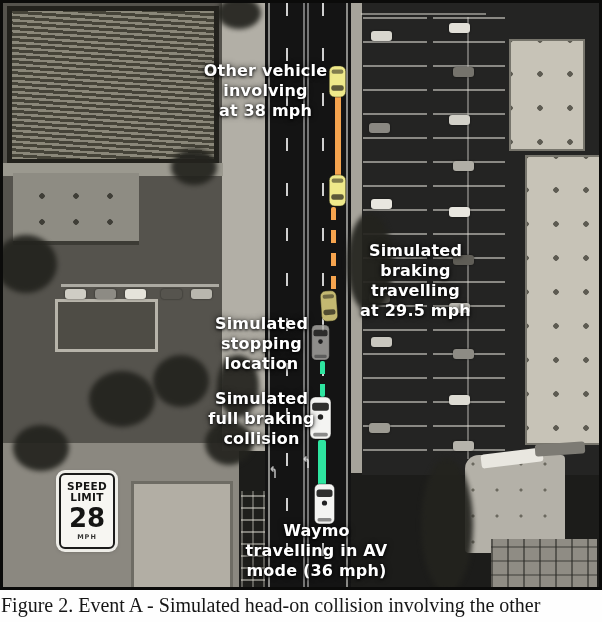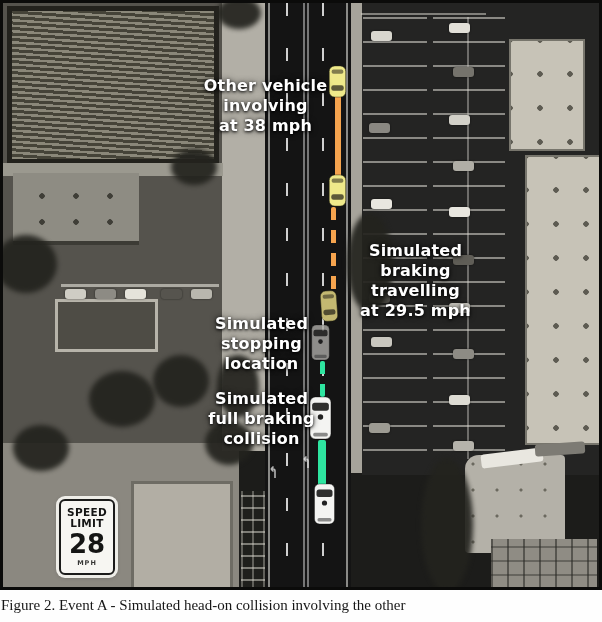--- a/index.html
+++ b/index.html
@@ -58,31 +58,31 @@
   .orange-dashed{background:repeating-linear-gradient(180deg,var(--path-orange,#F6A44E) 0 13px,transparent 13px 23px);}
   .green-solid{background:var(--path-green,#2EE5A0);}
   .green-dashed{background:repeating-linear-gradient(180deg,var(--path-green,#2EE5A0) 0 13px,transparent 13px 23px);}
   .veh{position:absolute;line-height:0;}
   .veh.down svg{transform:rotate(180deg);}
   .label{position:absolute;color:var(--label-text,#fff);font-weight:bold;font-size:16px;
          line-height:20px;text-align:center;letter-spacing:.2px;
          text-shadow:0 1px 3px rgba(0,0,0,.95),0 0 6px rgba(0,0,0,.7);}
   .label span{display:block;}
   
-  .sign{left:56px;top:496px;width:52px;height:72px;background:#f7f6f2;border:2px solid #1b1b1a;
+  .sign{left:56px;top:470px;width:52px;height:72px;background:#f7f6f2;border:2px solid #1b1b1a;
         border-radius:6px;box-shadow:0 0 0 3px rgba(244,243,238,.95),0 1px 5px rgba(0,0,0,.55);
         display:flex;flex-direction:column;align-items:center;justify-content:flex-start;
         color:#151514;text-align:center;}
   .sign .s-top{font-size:10.5px;font-weight:bold;line-height:11px;margin-top:6px;letter-spacing:.3px;}
   .sign .s-val{font-size:26px;font-weight:bold;line-height:27px;margin-top:2px;}
   .sign .s-unit{font-size:6.5px;font-weight:bold;letter-spacing:1px;margin-top:1px;opacity:.85;}
   .arrow-mark{position:absolute;opacity:.8;line-height:0;}
   
   .caption{position:absolute;left:0;top:590px;width:602px;height:32px;background:#fefefe;
-           font-family:"Liberation Serif","DejaVu Serif",serif;color:#161616;font-size:15px;
+           font-family:"Liberation Serif","DejaVu Serif",serif;color:#161616;font-size:20px;
            line-height:30px;white-space:nowrap;overflow:hidden;padding-left:1px;box-sizing:border-box;}
 </style>
 </head>
 <body>
 
 <div class="fig">
   <div class="photo">
 
     <div class="abs ground-left"></div>
     <div class="abs ground-bl"></div>
@@ -205,39 +205,44 @@
     </div>
     <div class="veh" style="left:310px;top:480px;">
       <svg width="23" height="42" viewBox="0 0 22 42">
           <rect x="1" y="1" width="20" height="40" rx="5" style="fill:var(--van-white,#F4F4F2);stroke:rgba(0,0,0,.35);stroke-width:1"></rect>
           <rect x="3" y="6.5" width="16" height="7.5" rx="2.5" style="fill:#1d1d1d;opacity:.92"></rect>
           <circle cx="11" cy="20" r="2.6" style="fill:#222"></circle>
           <rect x="4" y="35" width="14" height="3.6" rx="1.5" style="fill:#333;opacity:.55"></rect>
         </svg>
     </div>
 
-    <div class="label" style="left:180px;top:73px;width:165px;">
+    <div class="label" style="left:180px;top:58px;width:165px;">
       <span>Other vehicle</span>
       <span>involving</span>
       <span>at 38 mph</span>
     </div>
     <div class="label" style="left:330px;top:238px;width:165px;">
       <span>Simulated</span>
       <span>braking travelling</span>
       <span>at 29.5 mph</span>
     </div>
     <div class="label" style="left:196px;top:311px;width:125px;">
       <span>Simulated</span>
       <span>stopping</span>
       <span>location</span>
     </div>
     <div class="label" style="left:186px;top:386px;width:145px;">
       <span>Simulated</span>
       <span>full braking</span>
       <span>collision</span>
+    </div>
+    <div class="label" style="left:231px;top:518px;width:165px;">
+      <span>Waymo</span>
+      <span>travelling in AV</span>
+      <span>mode (36 mph)</span>
     </div>
 
     <div class="abs sign">
       <div class="s-top">
         <span>SPEED</span><br>
         <span>LIMIT</span>
       </div>
       <div class="s-val">28</div>
       <div class="s-unit">MPH</div>
     </div>

